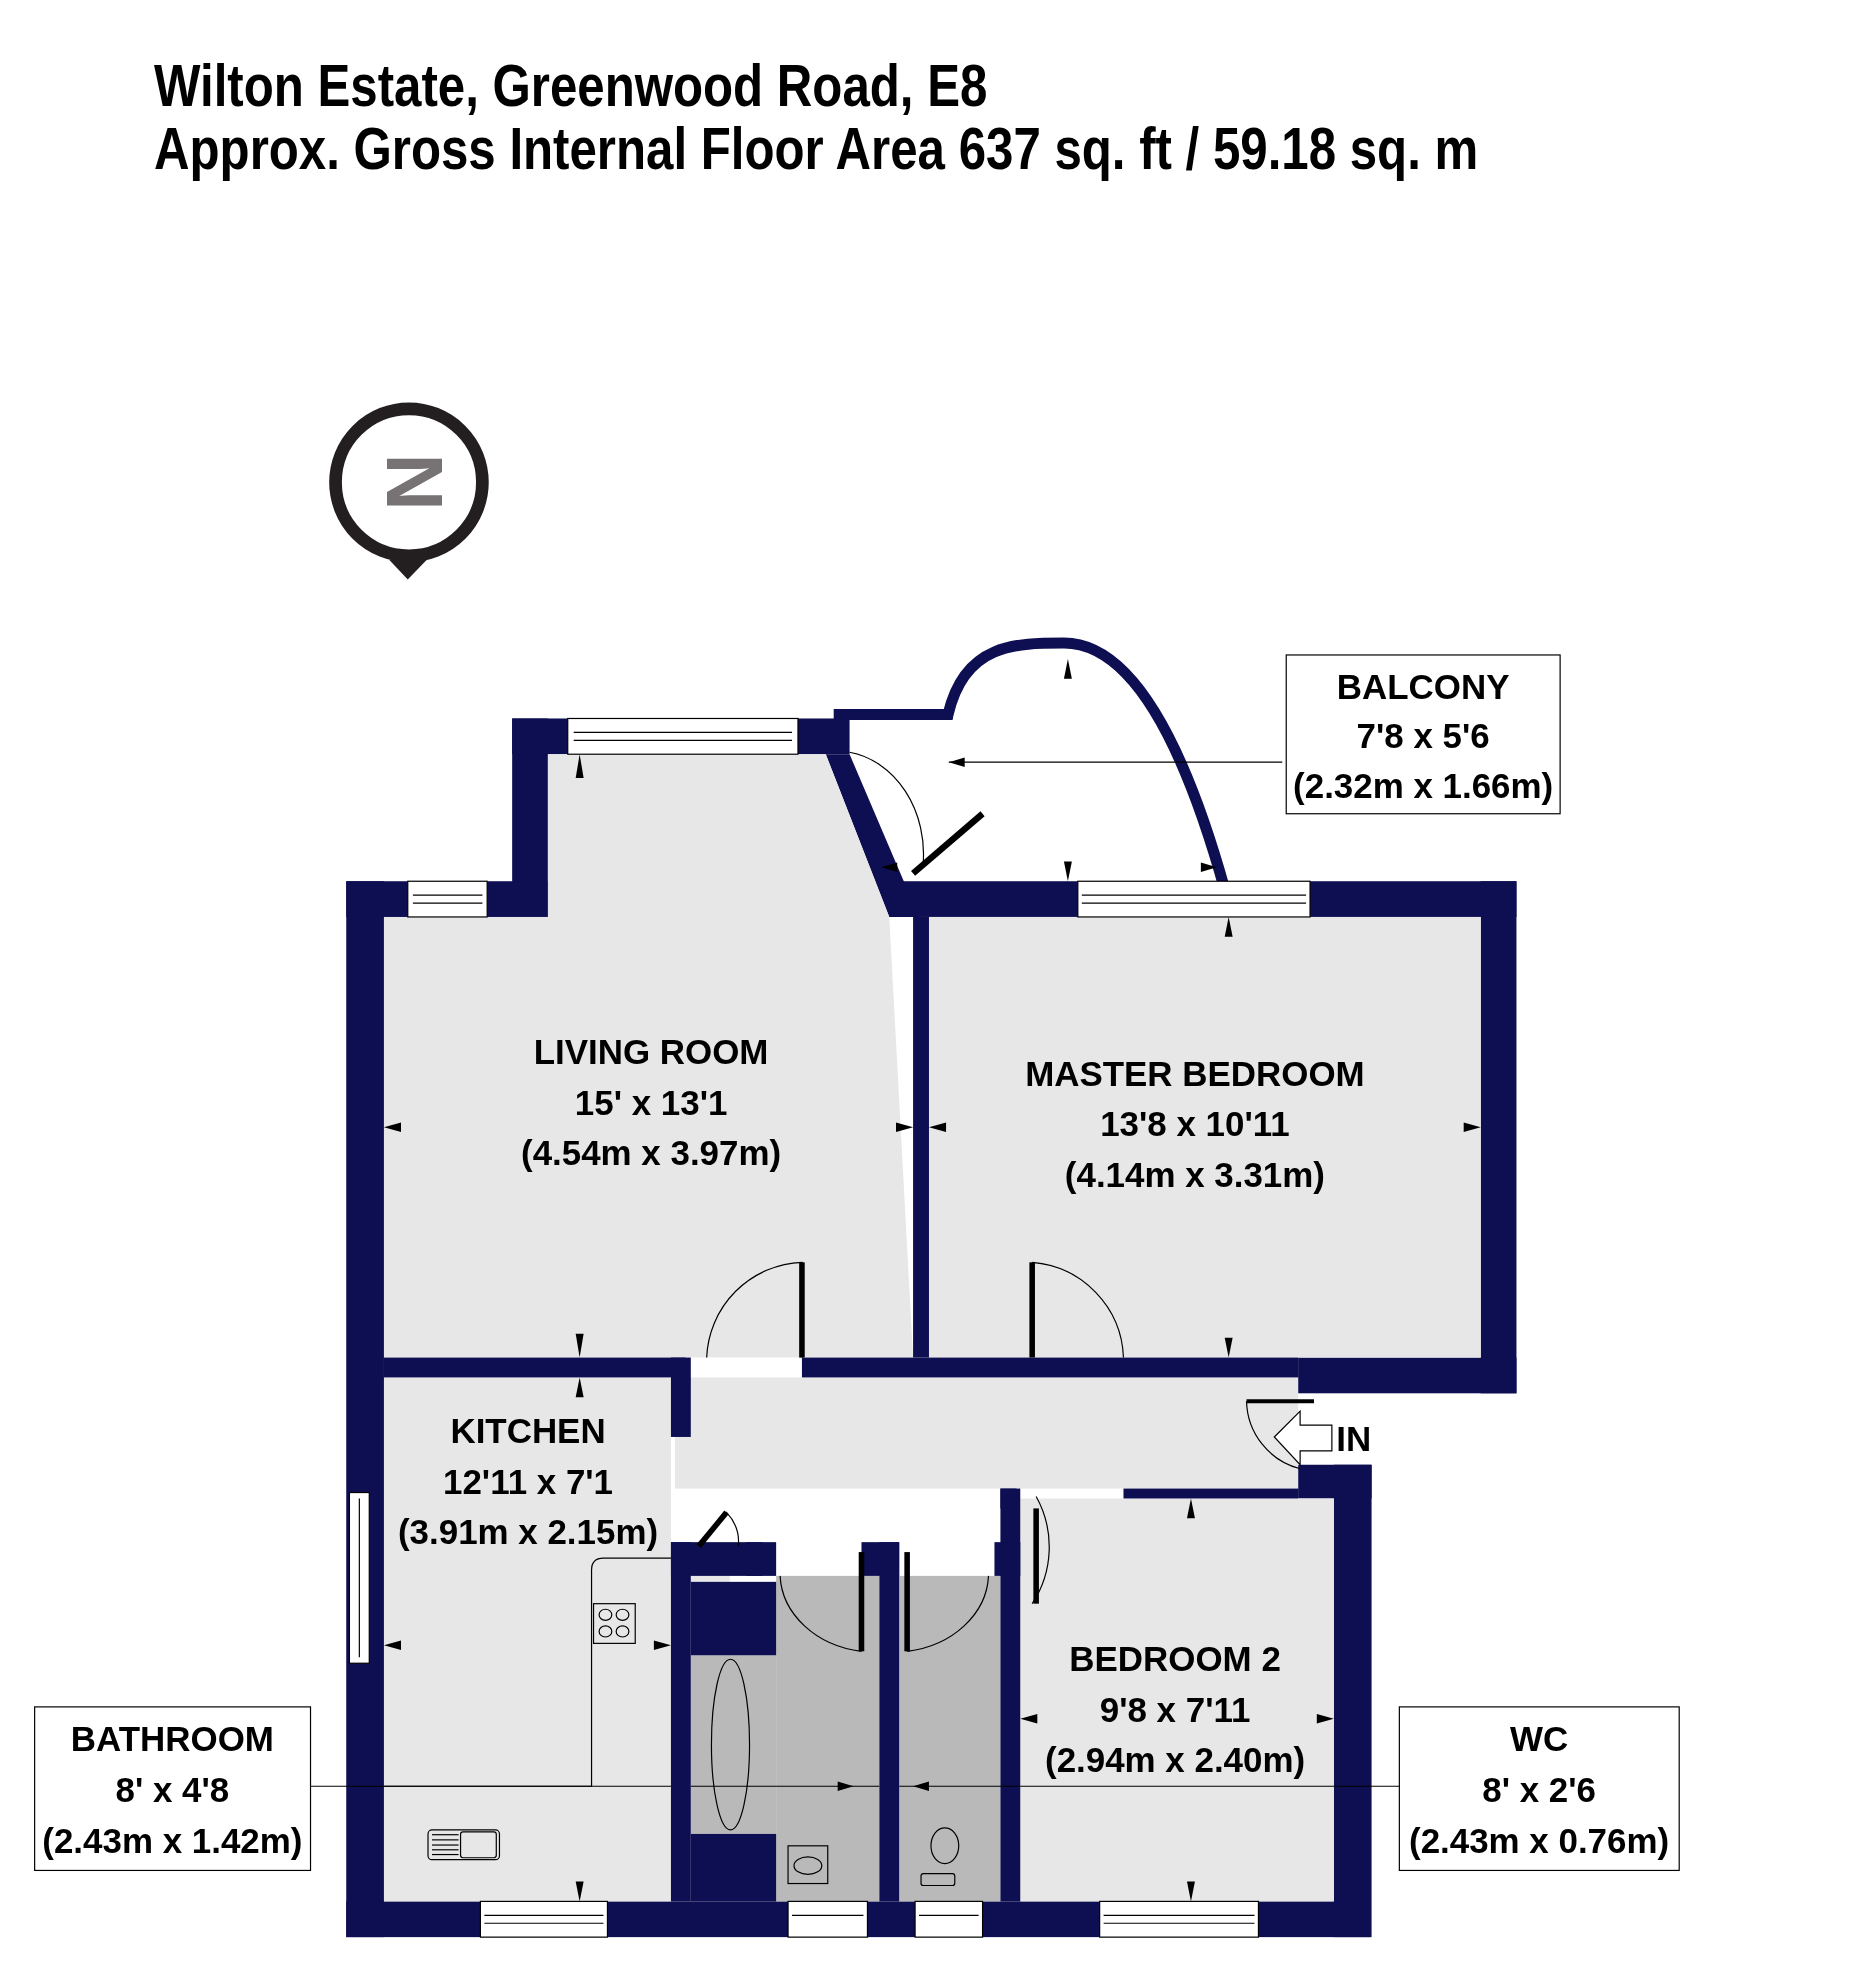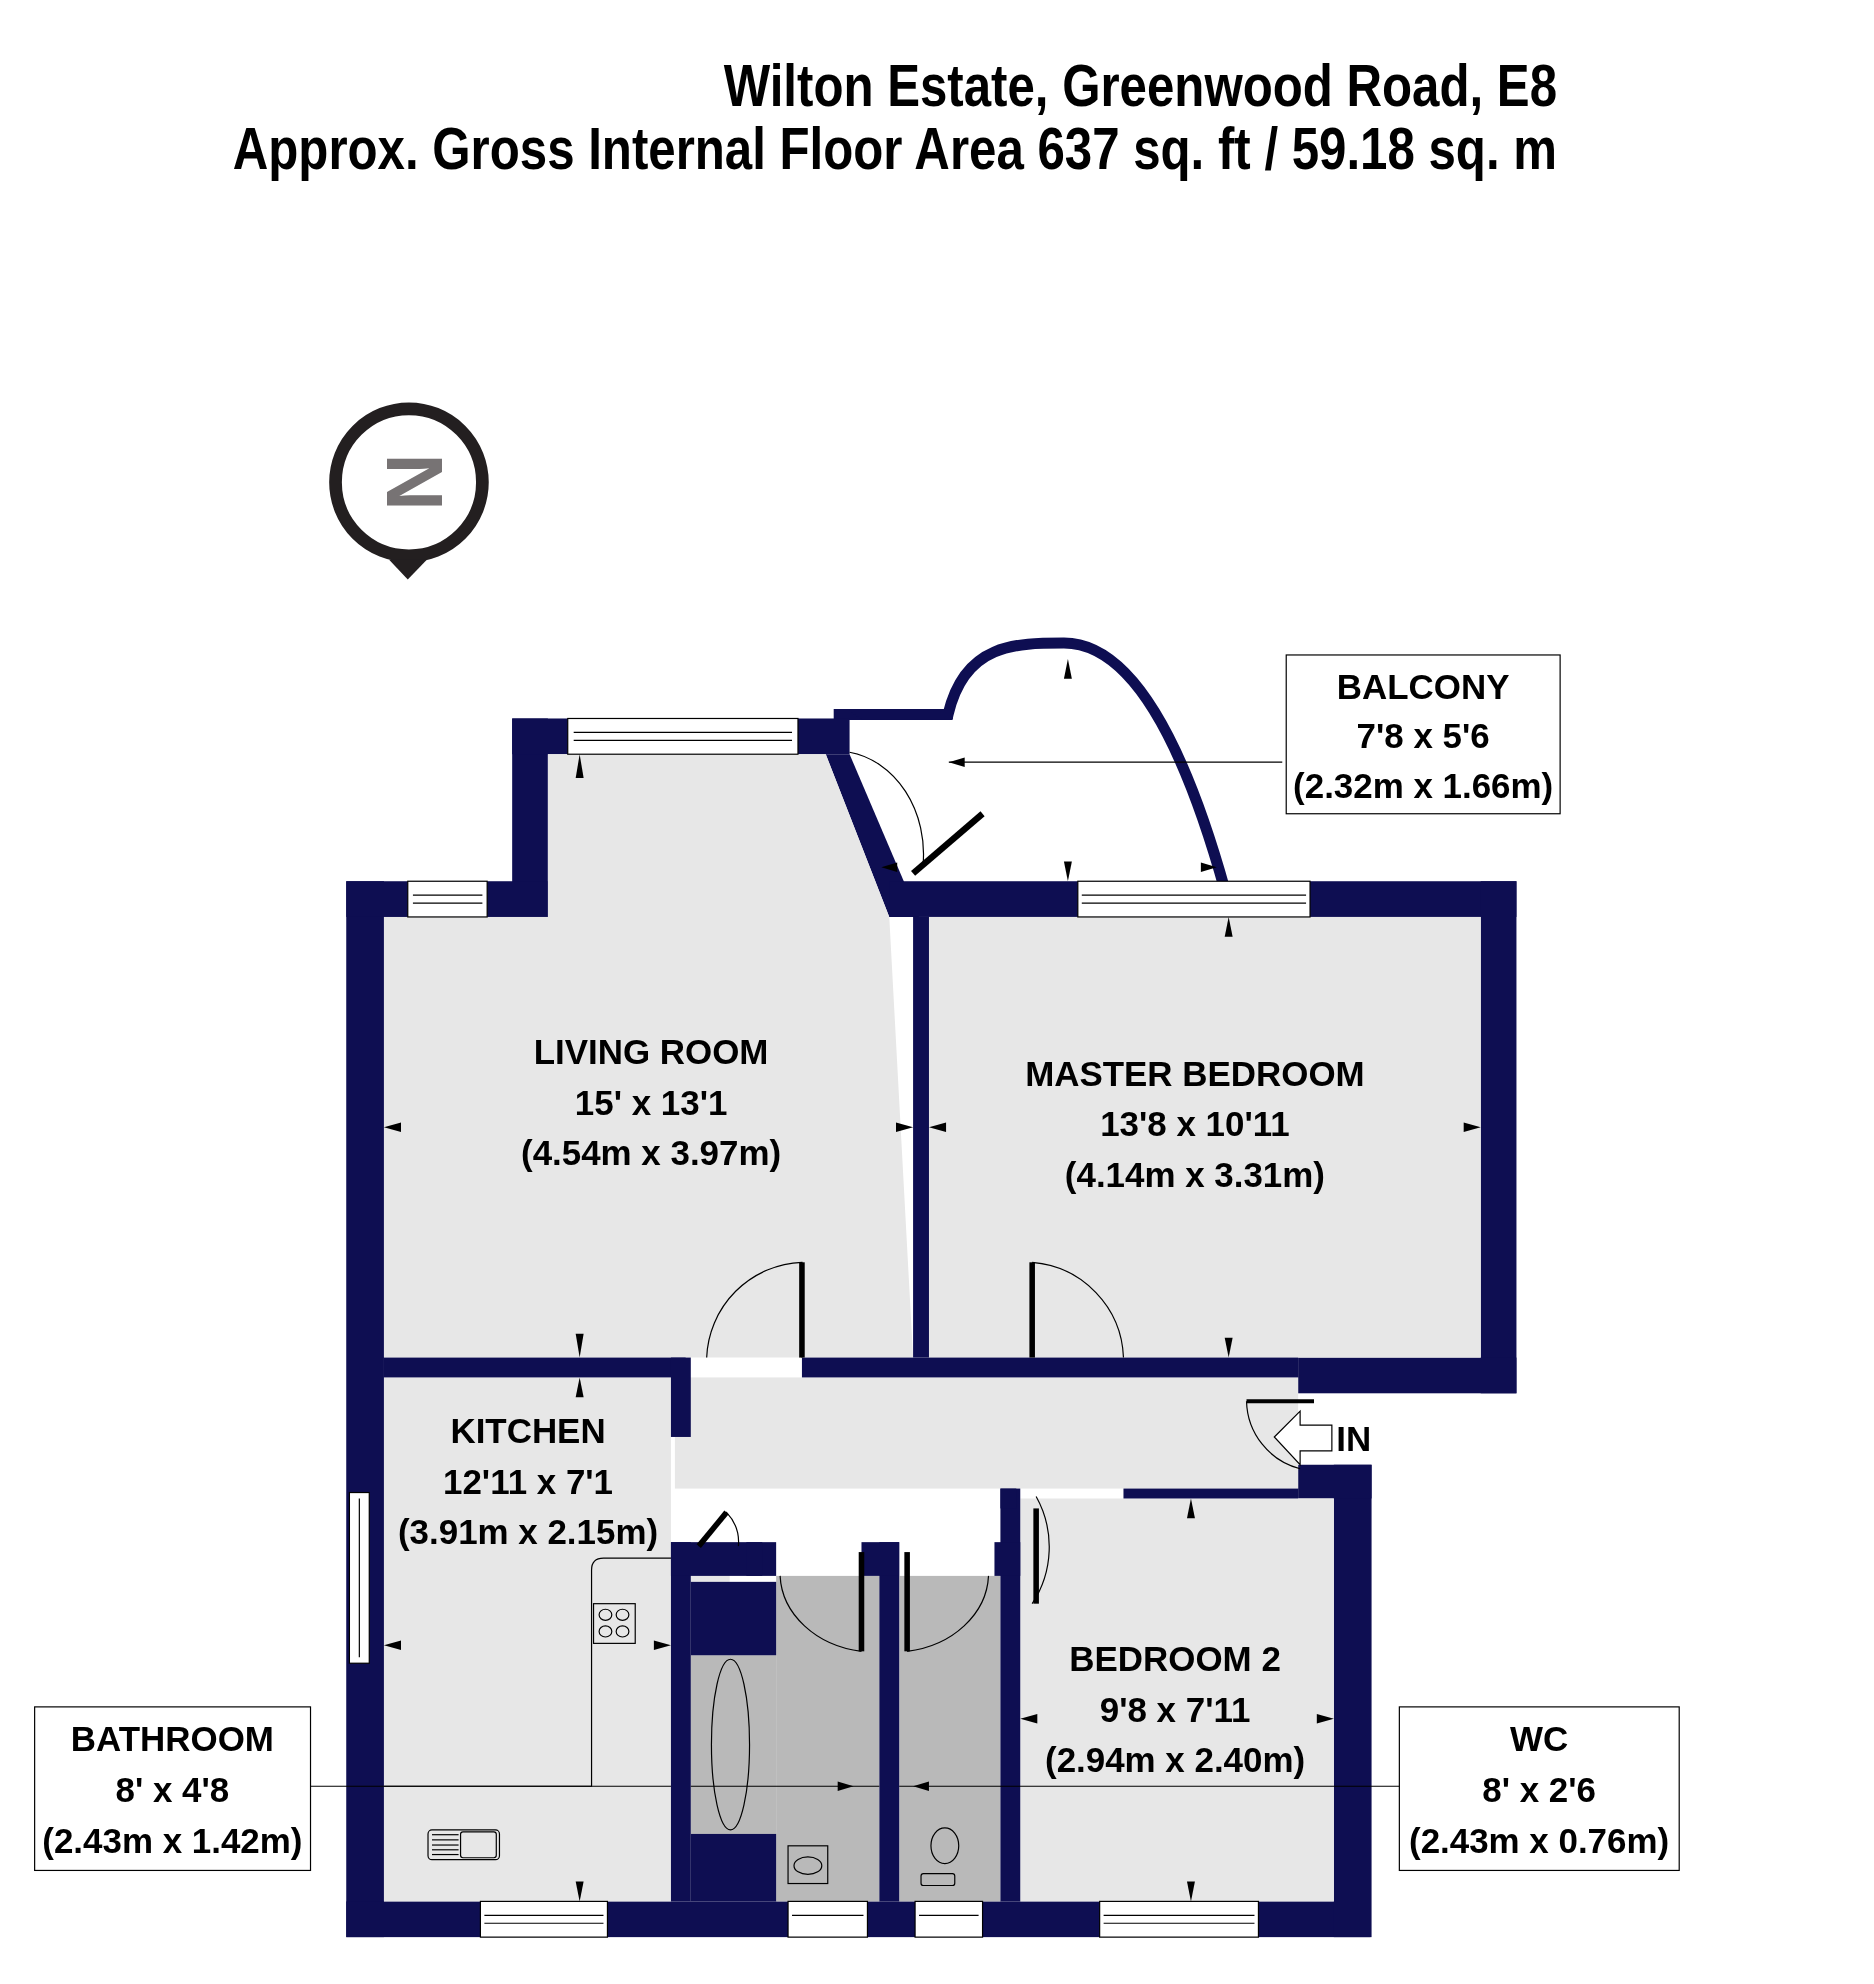--- a/index.html
+++ b/index.html
@@ -1,17 +1,17 @@
 <!DOCTYPE html>
 <html style="font-size:6.4px"><head>
 <meta charset="utf-8">
 <style>
   html, body { margin:0; padding:0; background:#ffffff; }
   body { width:1875px; height:2812px; position:relative; overflow:hidden; font-family:"Liberation Sans", sans-serif; }
-  .header { position:absolute; left:0; top:52px; width:1711px; text-align:right; color:#000; }
+  .header { position:absolute; left:0; top:52px; width:1711px; text-align:left; color:#000; }
   .header .t1 { font-size:60px; font-weight:bold; line-height:67px; transform:scaleX(0.82); }
   .header .t2 { font-size:60px; font-weight:bold; line-height:67px; margin-top:-4px; transform:scaleX(0.82); }
   svg.plan { position:absolute; left:0; top:0; }
   .rlabel { font-family:"Liberation Sans", sans-serif; font-weight:bold; fill:#000; text-anchor:middle; }
 </style>
 </head>
 <body>
 
 <div class="header">
   <div class="t1">Wilton Estate, Greenwood Road, E8</div>

